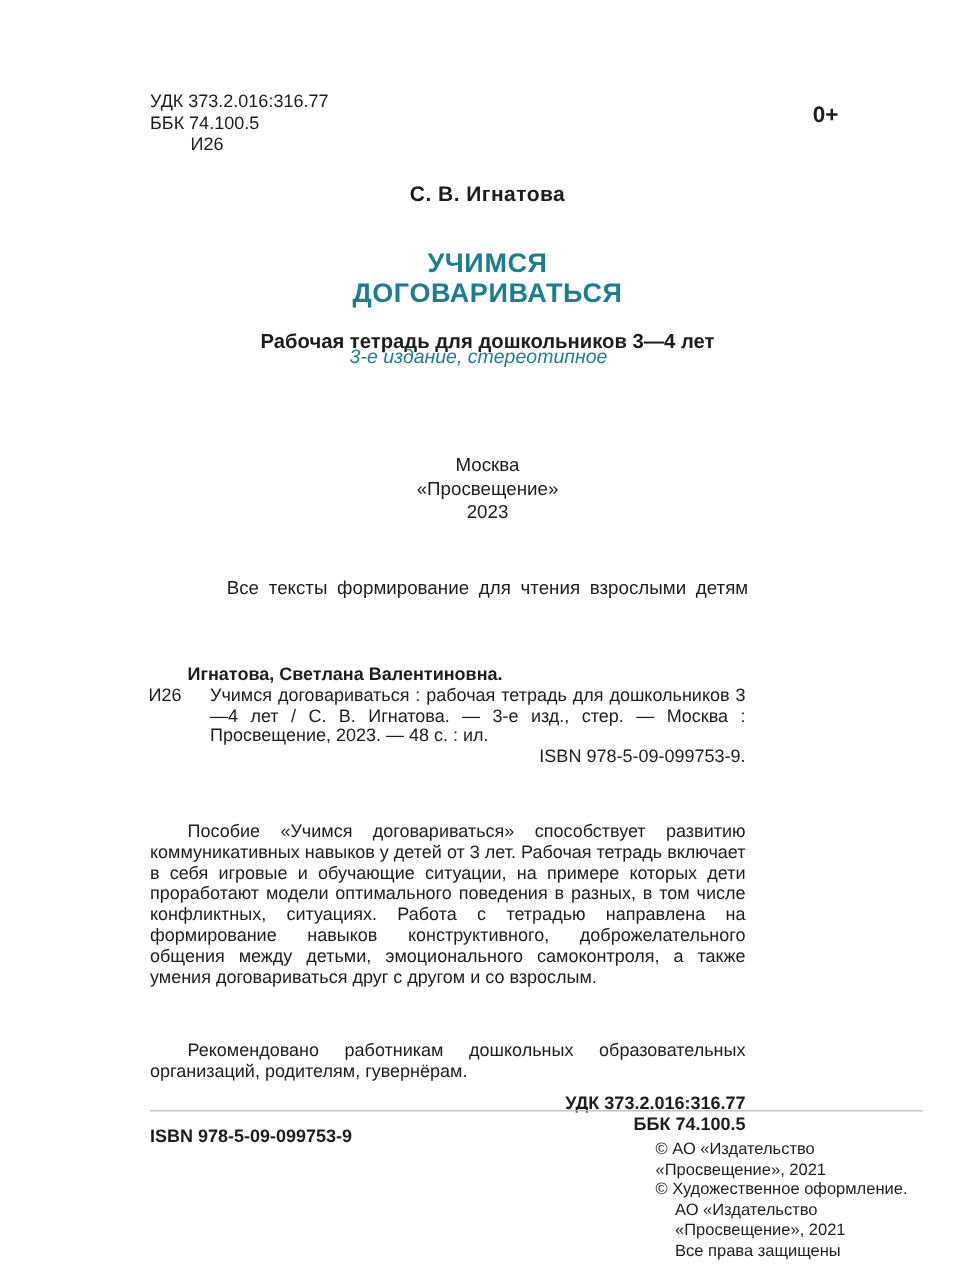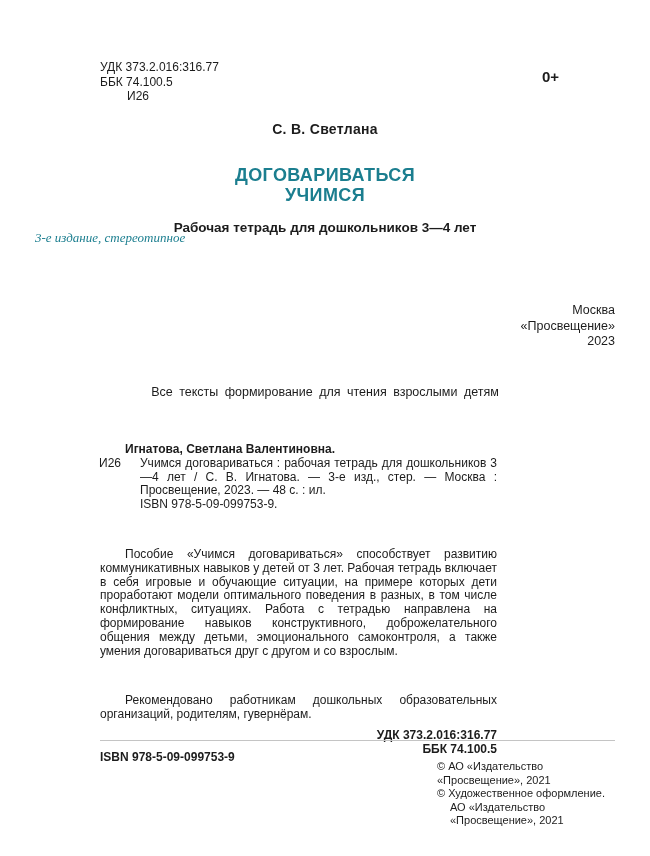--- a/index.html
+++ b/index.html
@@ -55,30 +55,30 @@
     position: absolute;
     left: 0; right: 0; top: 220px;
     text-align: center;
     font-size: 13.5px;
     font-weight: bold;
   }
 
   .edition {
     position: absolute;
     left: 0; right: 12px; top: 230px;
+    text-align: center;
     font-size: 13px;
     font-style: italic;
     color: var(--accent, #1b7e8f);
-    font-family: Liberation Serif, serif;
   }
 
   .imprint {
     position: absolute;
     left: 0; right: 0; top: 303px;
-    text-align: right;
+    text-align: center;
     font-size: 12.5px;
     line-height: 15.5px;
   }
 
   .reading-note {
     position: absolute;
     left: 0; right: 0; top: 385px;
     text-align: center;
     font-size: 12.5px;
     word-spacing: 3px;
@@ -97,21 +97,21 @@
   }
   .bib-entry { position: relative; }
   .bib-idx {
     position: absolute;
     left: -1px; top: 0;
   }
   .bib-desc {
     padding-left: 40px;
     text-align: justify;
   }
-  .bib-isbn { padding-left: 40px; }
+  .bib-isbn { padding-left: 40px; text-align: right; }
   .annot {
     text-indent: 25px;
     text-align: justify;
     margin-top: 36px;
   }
   .bib-udk {
     margin-top: 7px;
     text-align: right;
     font-weight: bold;
   }
@@ -146,25 +146,25 @@
 <div class="page">
 
   <div class="classif">
     <p>УДК 373.2.016:316.77</p>
     <p>ББК 74.100.5</p>
     <p class="idx">И26</p>
   </div>
 
   <div class="age-badge">0+</div>
 
-  <div class="author">С. В. Светлана</div>
+  <div class="author">С. В. Игнатова</div>
 
   <div class="main-title">
+    <p>УЧИМСЯ</p>
     <p>ДОГОВАРИВАТЬСЯ</p>
-    <p>УЧИМСЯ</p>
   </div>
 
   <div class="subtitle">Рабочая тетрадь для дошкольников 3—4 лет</div>
 
   <div class="edition">3-е издание, стереотипное</div>
 
   <div class="imprint">
     <p>Москва</p>
     <p>«Просвещение»</p>
     <p>2023</p>
@@ -186,15 +186,16 @@
   </div>
 
   <div class="footer-rule"></div>
 
   <div class="footer-isbn">ISBN 978-5-09-099753-9</div>
 
   <div class="copyright">
     <p>© АО «Издательство «Просвещение», 2021</p>
     <p>© Художественное оформление.</p>
     <p class="cont">АО «Издательство «Просвещение», 2021</p>
+    <p class="cont">Все права защищены</p>
   </div>
 
 </div>
 
 </body></html>

